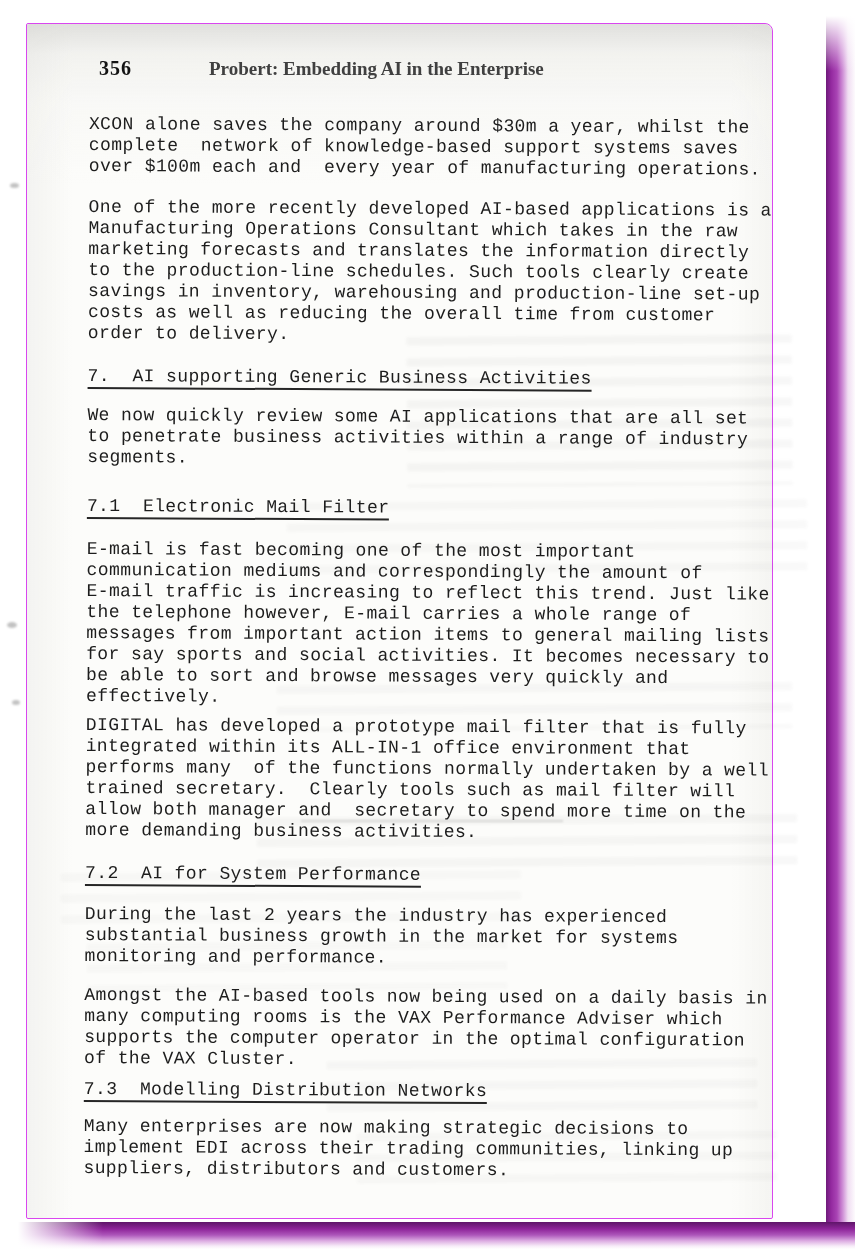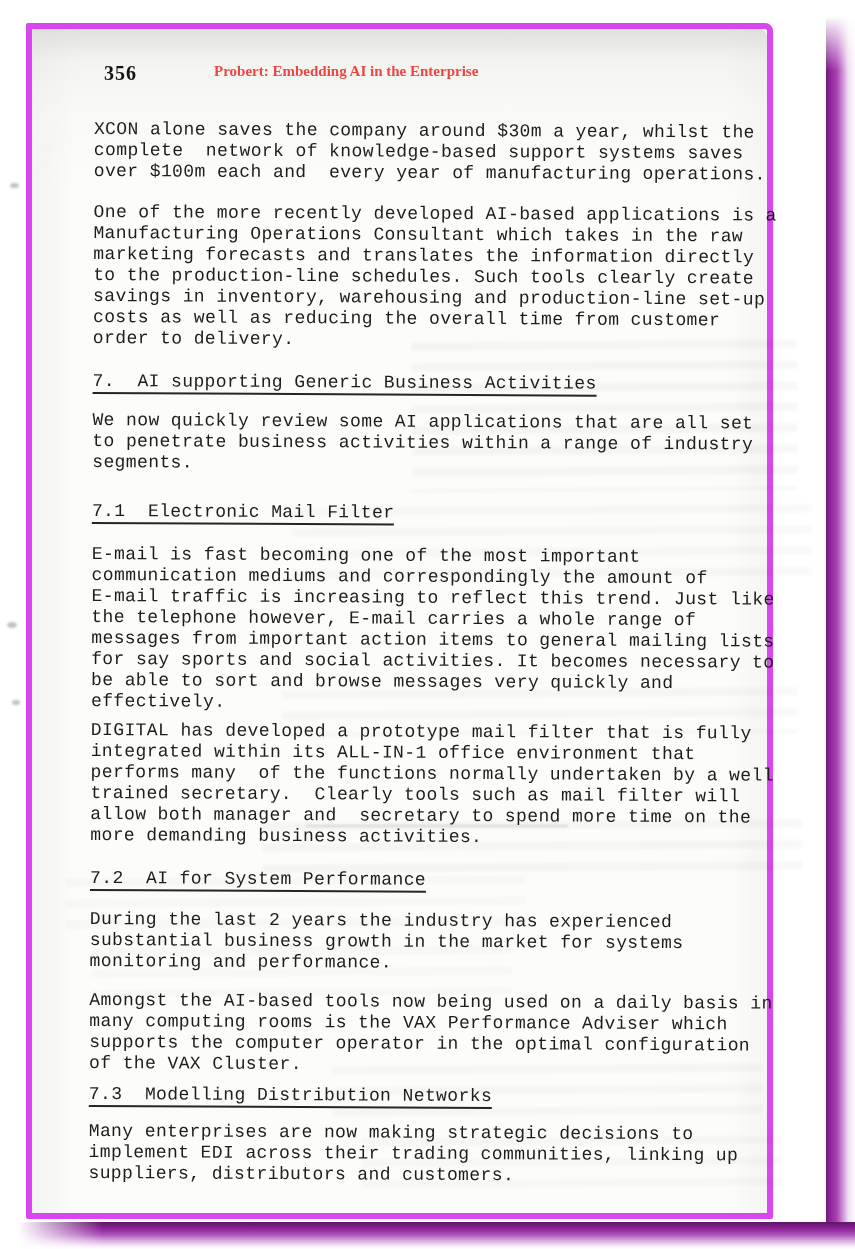--- a/index.html
+++ b/index.html
@@ -22,38 +22,38 @@
     background:linear-gradient(180deg,#5e1568 0px,#8e249a 7px,#ad56ba 13px,#ddaee3 19px,#f7ebf8 24px,#ffffff 27px);
   }
   .glow-bottom::before{
     content:"";position:absolute;left:0;top:0;width:85px;height:100%;
     background:linear-gradient(90deg,#ffffff 0%,rgba(255,255,255,0) 100%);
   }
   
   .page{
     position:absolute;left:26px;top:23px;width:747px;height:1196px;
     box-sizing:border-box;background:#fcfcfa;
-    border:6px solid #d946ef;border-radius:2px 8px 2px 2px;
+    border:1px solid #d946ef;border-radius:2px 8px 2px 2px;
   }
   .page-texture{
     position:absolute;left:0;top:0;right:0;bottom:0;pointer-events:none;
     background:
       linear-gradient(180deg,rgba(198,198,194,.50) 0px,rgba(222,222,218,.32) 30px,rgba(238,238,234,.18) 80px,rgba(250,250,248,0) 160px),
       linear-gradient(90deg,rgba(214,214,209,.22) 0px,rgba(240,240,236,0) 45px),
       linear-gradient(270deg,rgba(214,214,209,.18) 0px,rgba(240,240,236,0) 40px);
     border-radius:2px 8px 2px 2px;
   }
   
   .page-num{
     position:absolute;left:72px;top:33px;
     font-family:"Liberation Serif",serif;font-weight:700;font-size:20px;color:#141414;letter-spacing:1px;
   }
   .running-title{
     position:absolute;left:182px;top:34px;
-    font-family:"Liberation Serif",serif;font-weight:700;font-size:15px;color:#ef4444;text-align:center;
+    font-family:"Liberation Serif",serif;font-weight:700;font-size:19px;color:#404040;text-align:center;
   }
   
   .text-col{
     position:absolute;left:62px;top:90px;width:702px;
     transform:rotate(.3deg);transform-origin:0 0;
     font-family:"Liberation Mono","DejaVu Sans Mono",monospace;
     font-size:18px;line-height:21px;letter-spacing:.4px;color:#1d1d1d;
   }
   .para{margin:0;white-space:pre-wrap;}
   .heading{margin:0;white-space:pre-wrap;}

